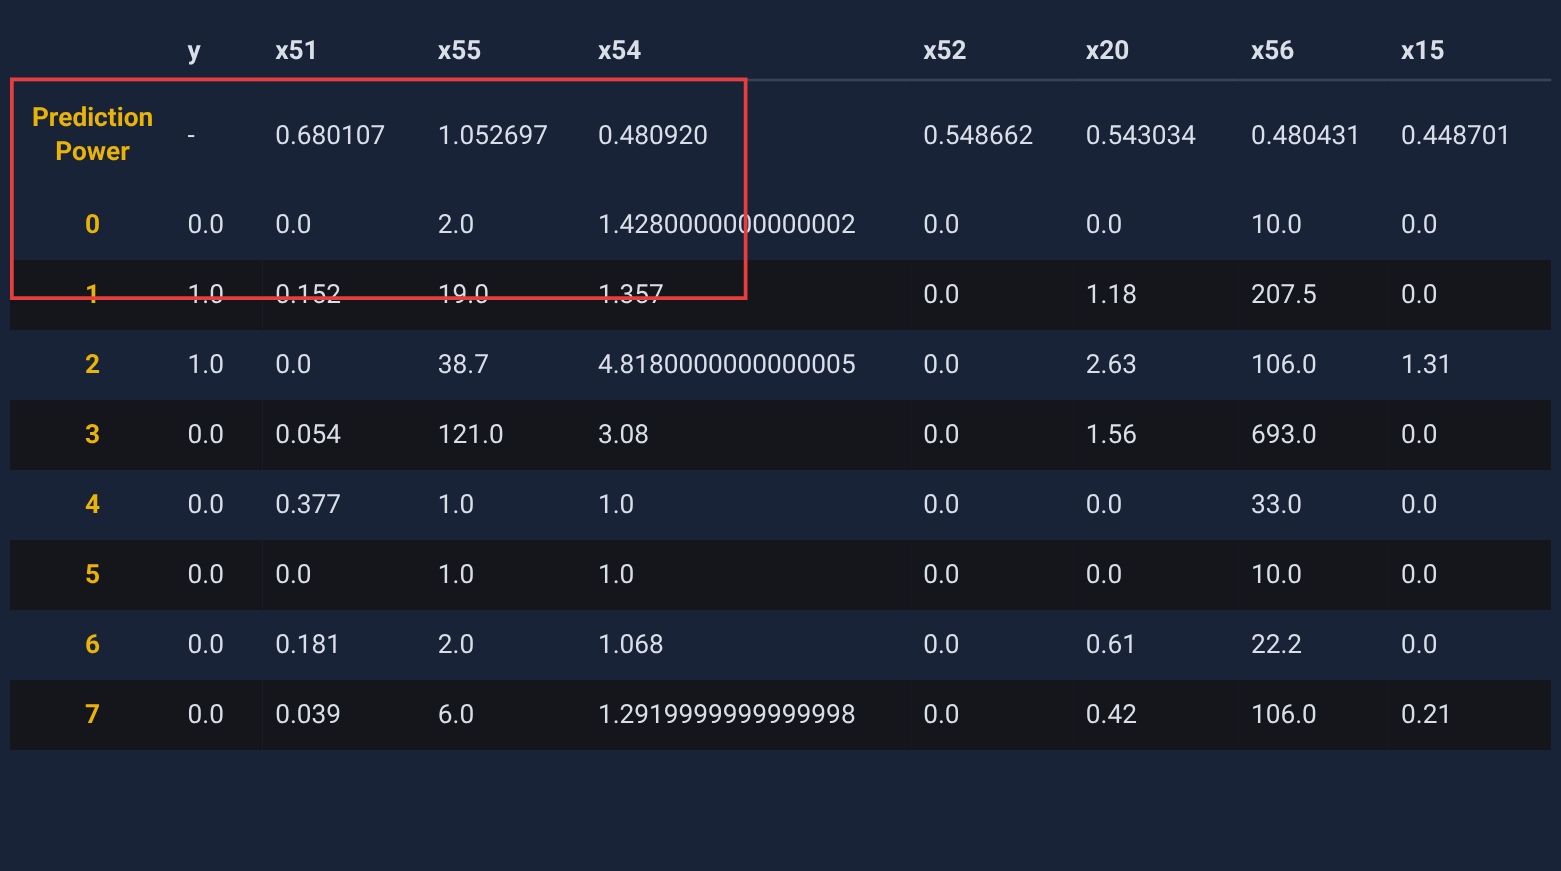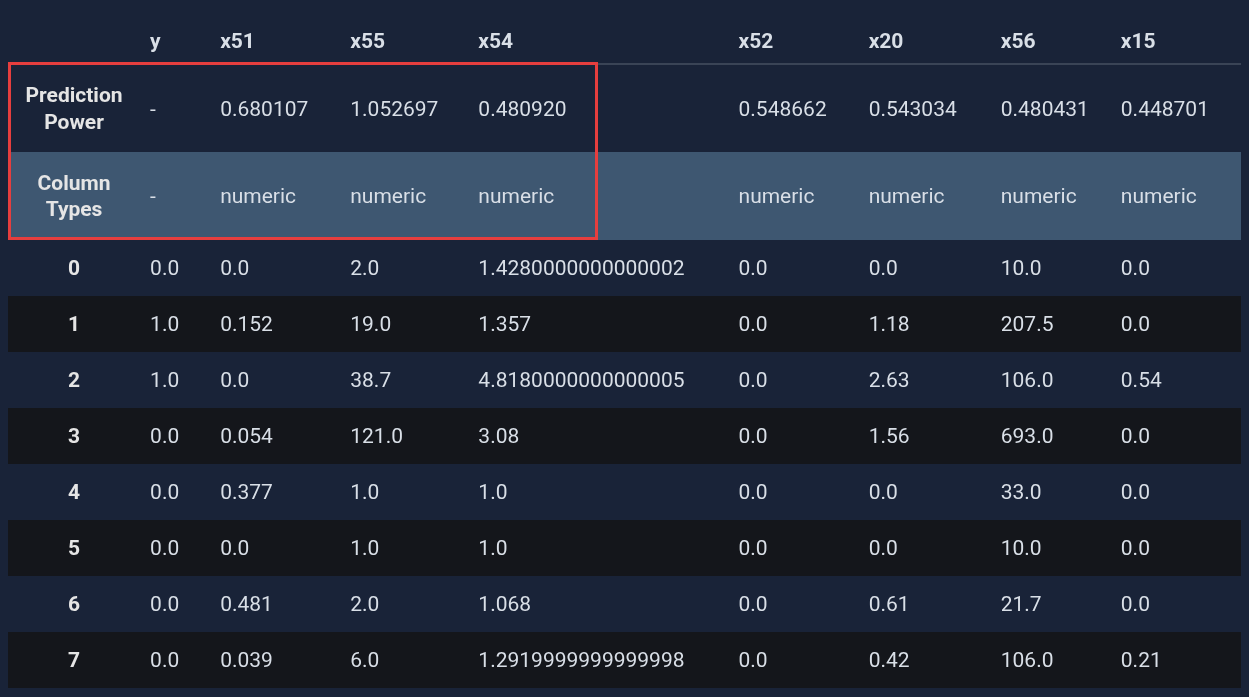--- a/index.html
+++ b/index.html
@@ -21,21 +21,21 @@
     font-size: 21px;
   }
   th, td {
     text-align: left;
     padding: 0 10px;
     vertical-align: middle;
     white-space: nowrap;
     overflow: hidden;
   }
   
-  .col-label { width: 132px; text-align: center; font-weight: 700; color: #e5e5e5; }
+  .col-label { width: 132px; text-align: center; font-weight: 700; color: #eab308; }
   .col-y   { width: 70px; }
   .col-x51 { width: 130px; }
   .col-x55 { width: 128px; }
   .col-x54 { width: 260px; }
   .col-x52 { width: 130px; }
   .col-x20 { width: 132px; }
   .col-x56 { width: 120px; }
   .col-x15 { width: 130px; }
 
   
@@ -110,31 +110,20 @@
     <td>-</td>
     <td>0.680107</td>
     <td>1.052697</td>
     <td>0.480920</td>
     <td>0.548662</td>
     <td>0.543034</td>
     <td>0.480431</td>
     <td>0.448701</td>
   </tr>
 
-  <tr class="meta types">
-    <th class="col-label">Column Types</th>
-    <td>-</td>
-    <td>numeric</td>
-    <td>numeric</td>
-    <td>numeric</td>
-    <td>numeric</td>
-    <td>numeric</td>
-    <td>numeric</td>
-    <td>numeric</td>
-  </tr>
 
   <tr class="data even">
     <th class="col-label">0</th>
     <td>0.0</td>
     <td>0.0</td>
     <td>2.0</td>
     <td>1.4280000000000002</td>
     <td>0.0</td>
     <td>0.0</td>
     <td>10.0</td>
@@ -153,21 +142,21 @@
   </tr>
   <tr class="data even">
     <th class="col-label">2</th>
     <td>1.0</td>
     <td>0.0</td>
     <td>38.7</td>
     <td>4.8180000000000005</td>
     <td>0.0</td>
     <td>2.63</td>
     <td>106.0</td>
-    <td>0.54</td>
+    <td>1.31</td>
   </tr>
   <tr class="data odd">
     <th class="col-label">3</th>
     <td>0.0</td>
     <td>0.054</td>
     <td>121.0</td>
     <td>3.08</td>
     <td>0.0</td>
     <td>1.56</td>
     <td>693.0</td>
@@ -191,26 +180,26 @@
     <td>1.0</td>
     <td>1.0</td>
     <td>0.0</td>
     <td>0.0</td>
     <td>10.0</td>
     <td>0.0</td>
   </tr>
   <tr class="data even">
     <th class="col-label">6</th>
     <td>0.0</td>
-    <td>0.481</td>
+    <td>0.181</td>
     <td>2.0</td>
     <td>1.068</td>
     <td>0.0</td>
     <td>0.61</td>
-    <td>21.7</td>
+    <td>22.2</td>
     <td>0.0</td>
   </tr>
   <tr class="data odd">
     <th class="col-label">7</th>
     <td>0.0</td>
     <td>0.039</td>
     <td>6.0</td>
     <td>1.2919999999999998</td>
     <td>0.0</td>
     <td>0.42</td>

